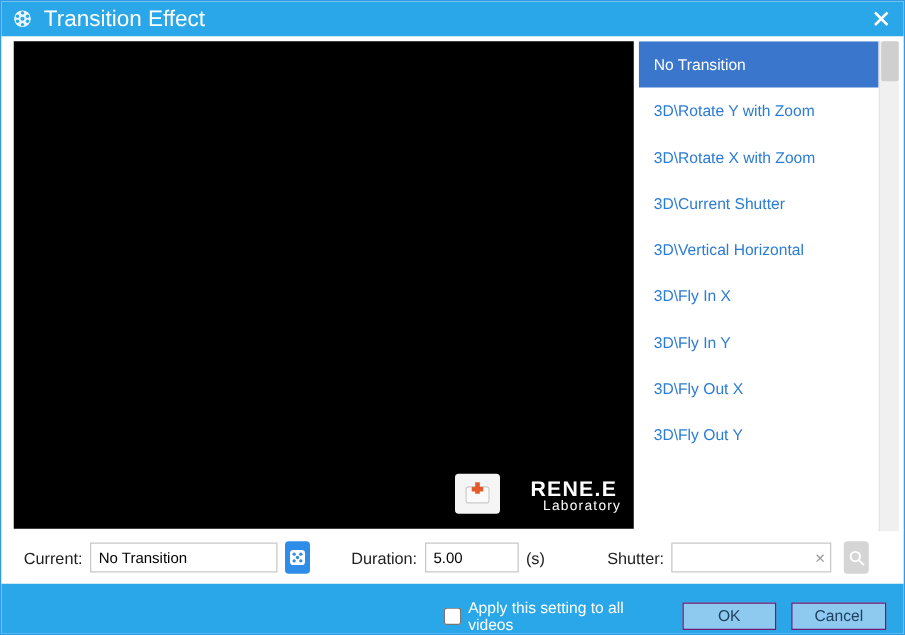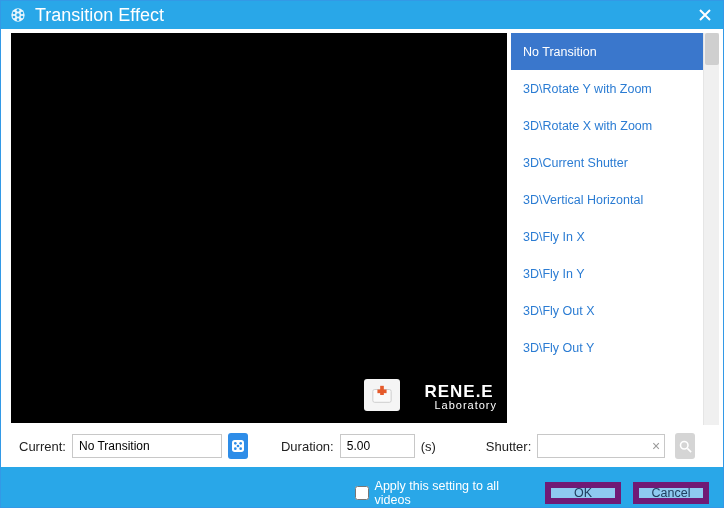--- a/index.html
+++ b/index.html
@@ -141,21 +141,21 @@
   padding: 0 14px;
   gap: 12px;
 }
 .apply-wrap { display: flex; align-items: center; gap: 6px; color: #fff; font-size: 12.5px; margin-right: auto; margin-left: 340px; }
 .apply-wrap input[type="checkbox"] { width: 14px; height: 14px; }
 .btn {
   width: 78px; height: 22px;
   background: #8ecaf0;
   color: #204060;
   font-size: 12.5px;
-  border: 6px solid #701a75;
+  border: 1px solid #701a75;
   display: inline-flex; align-items: center; justify-content: center;
   cursor: pointer;
 }
 .gap-md { width: 28px; }
 .gap-sm { width: 14px; }
 </style>
 </head>
 <body>
 
 <div class="title-bar">

